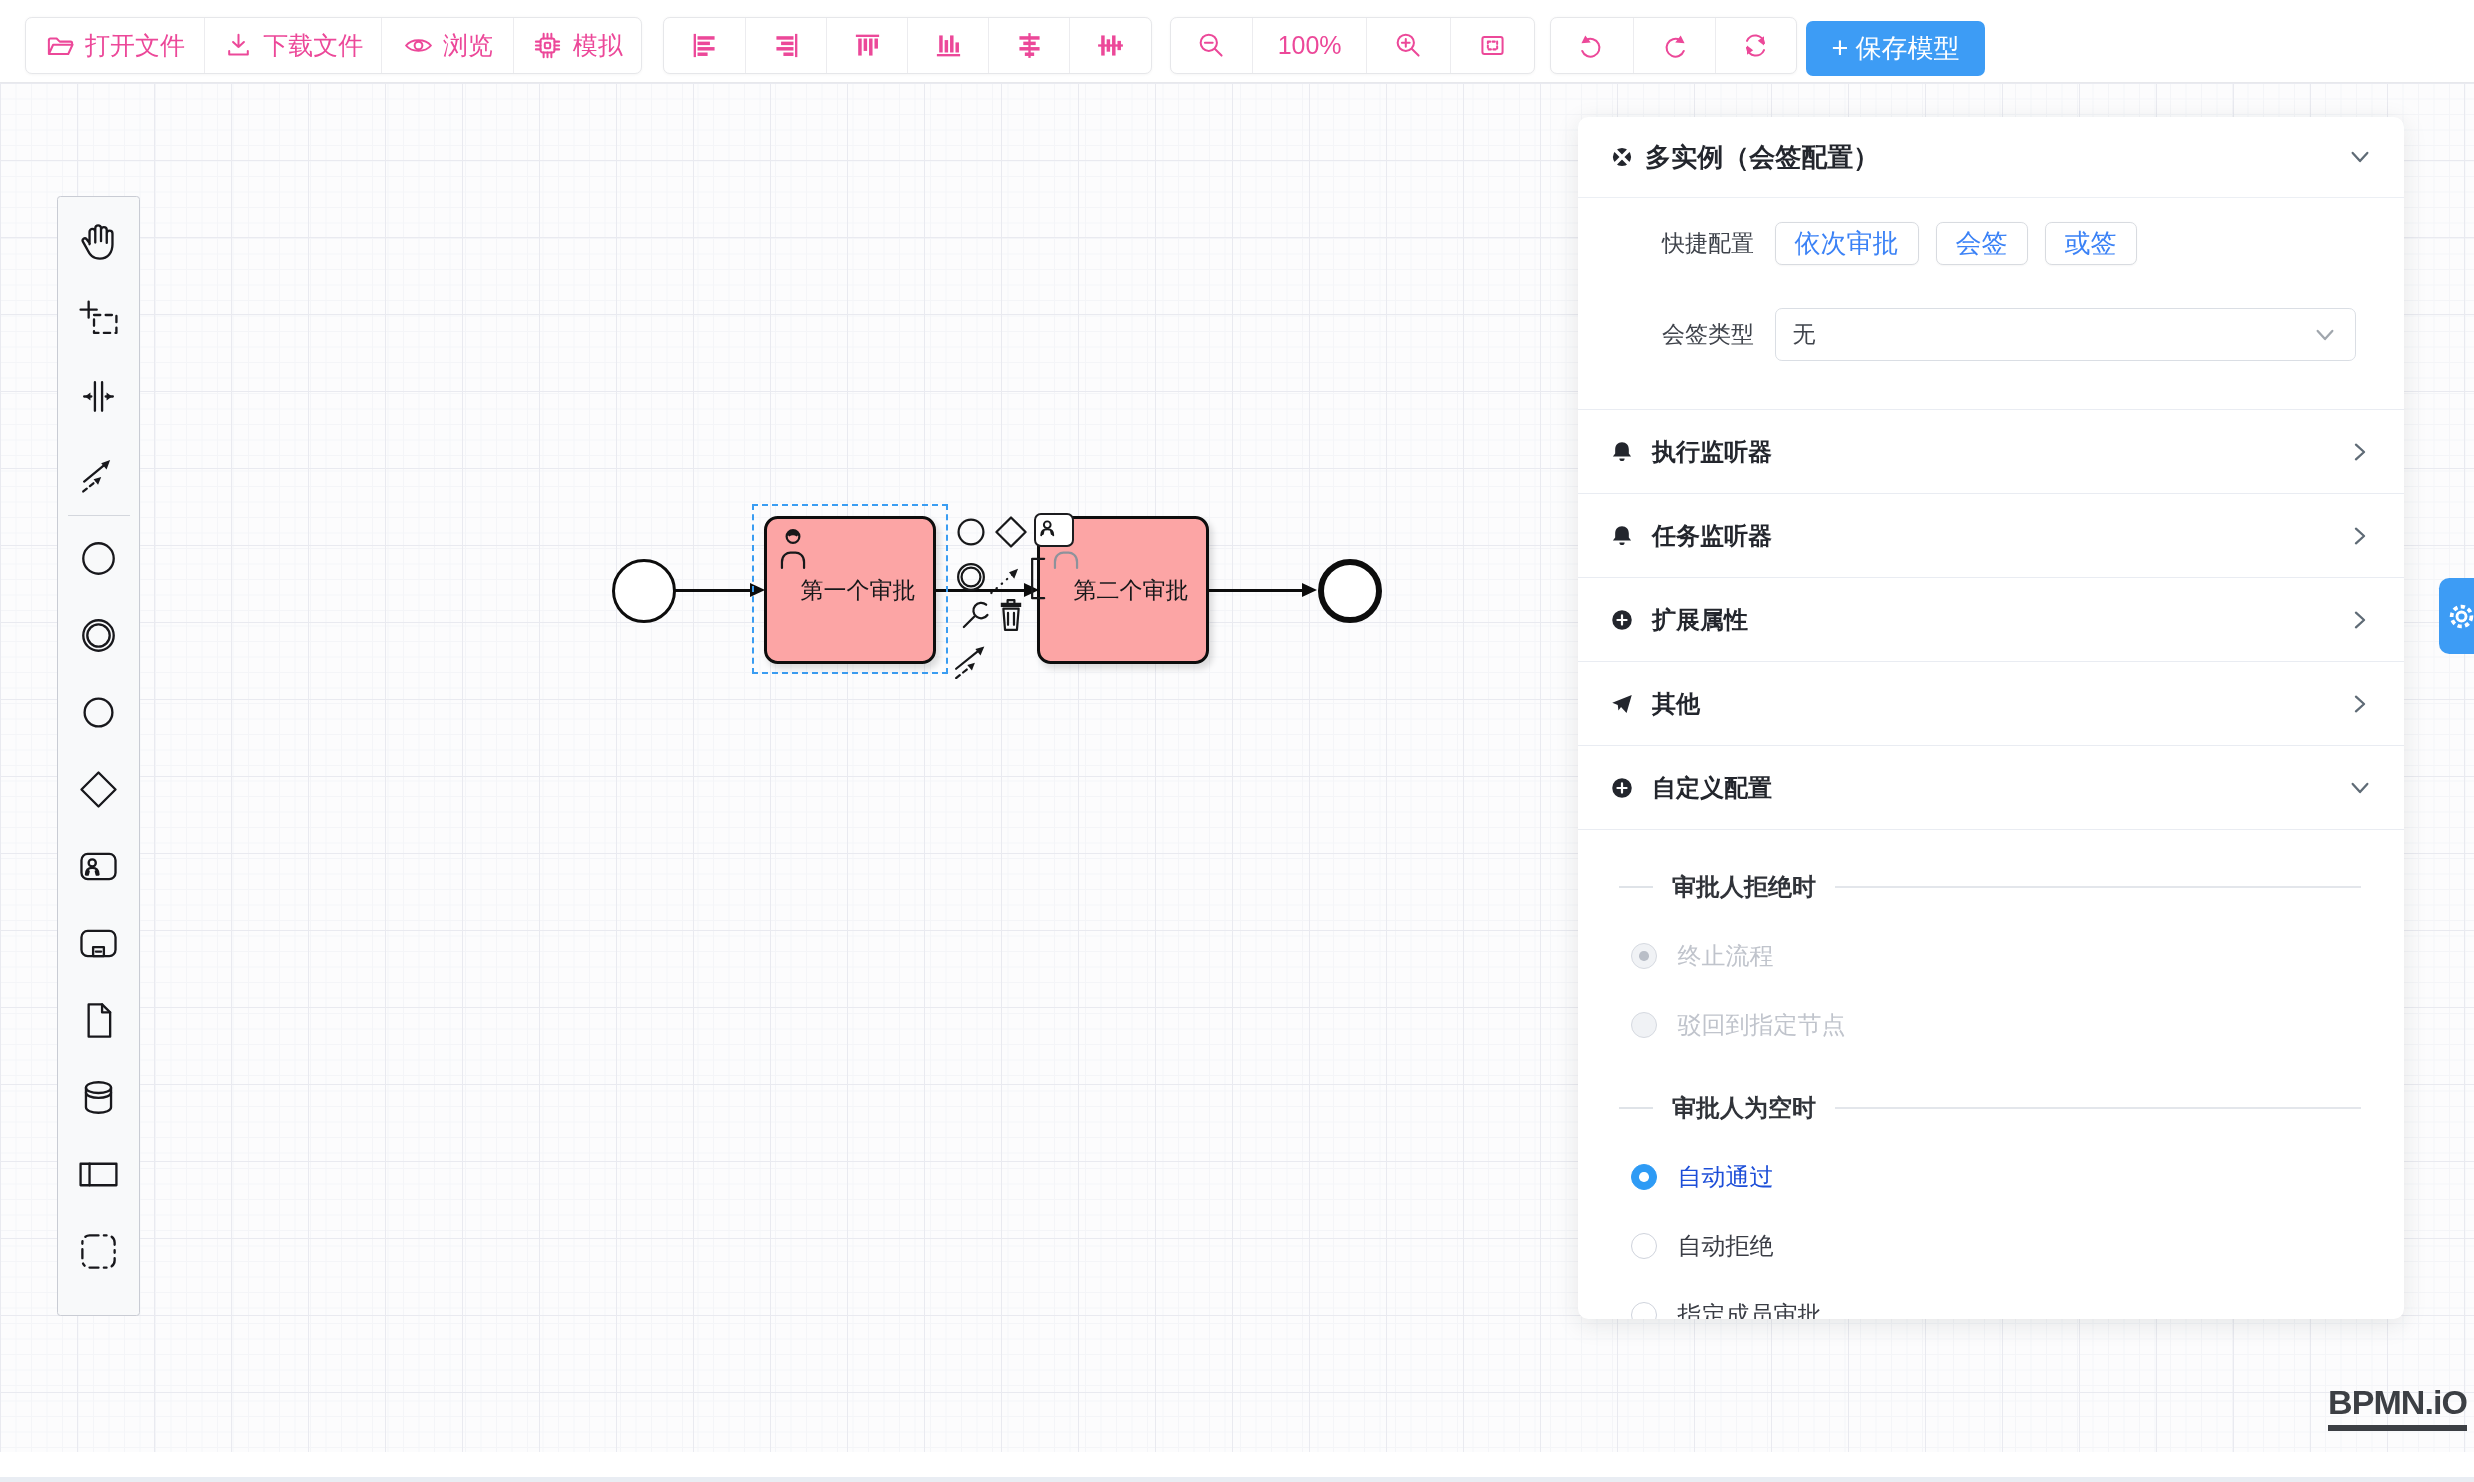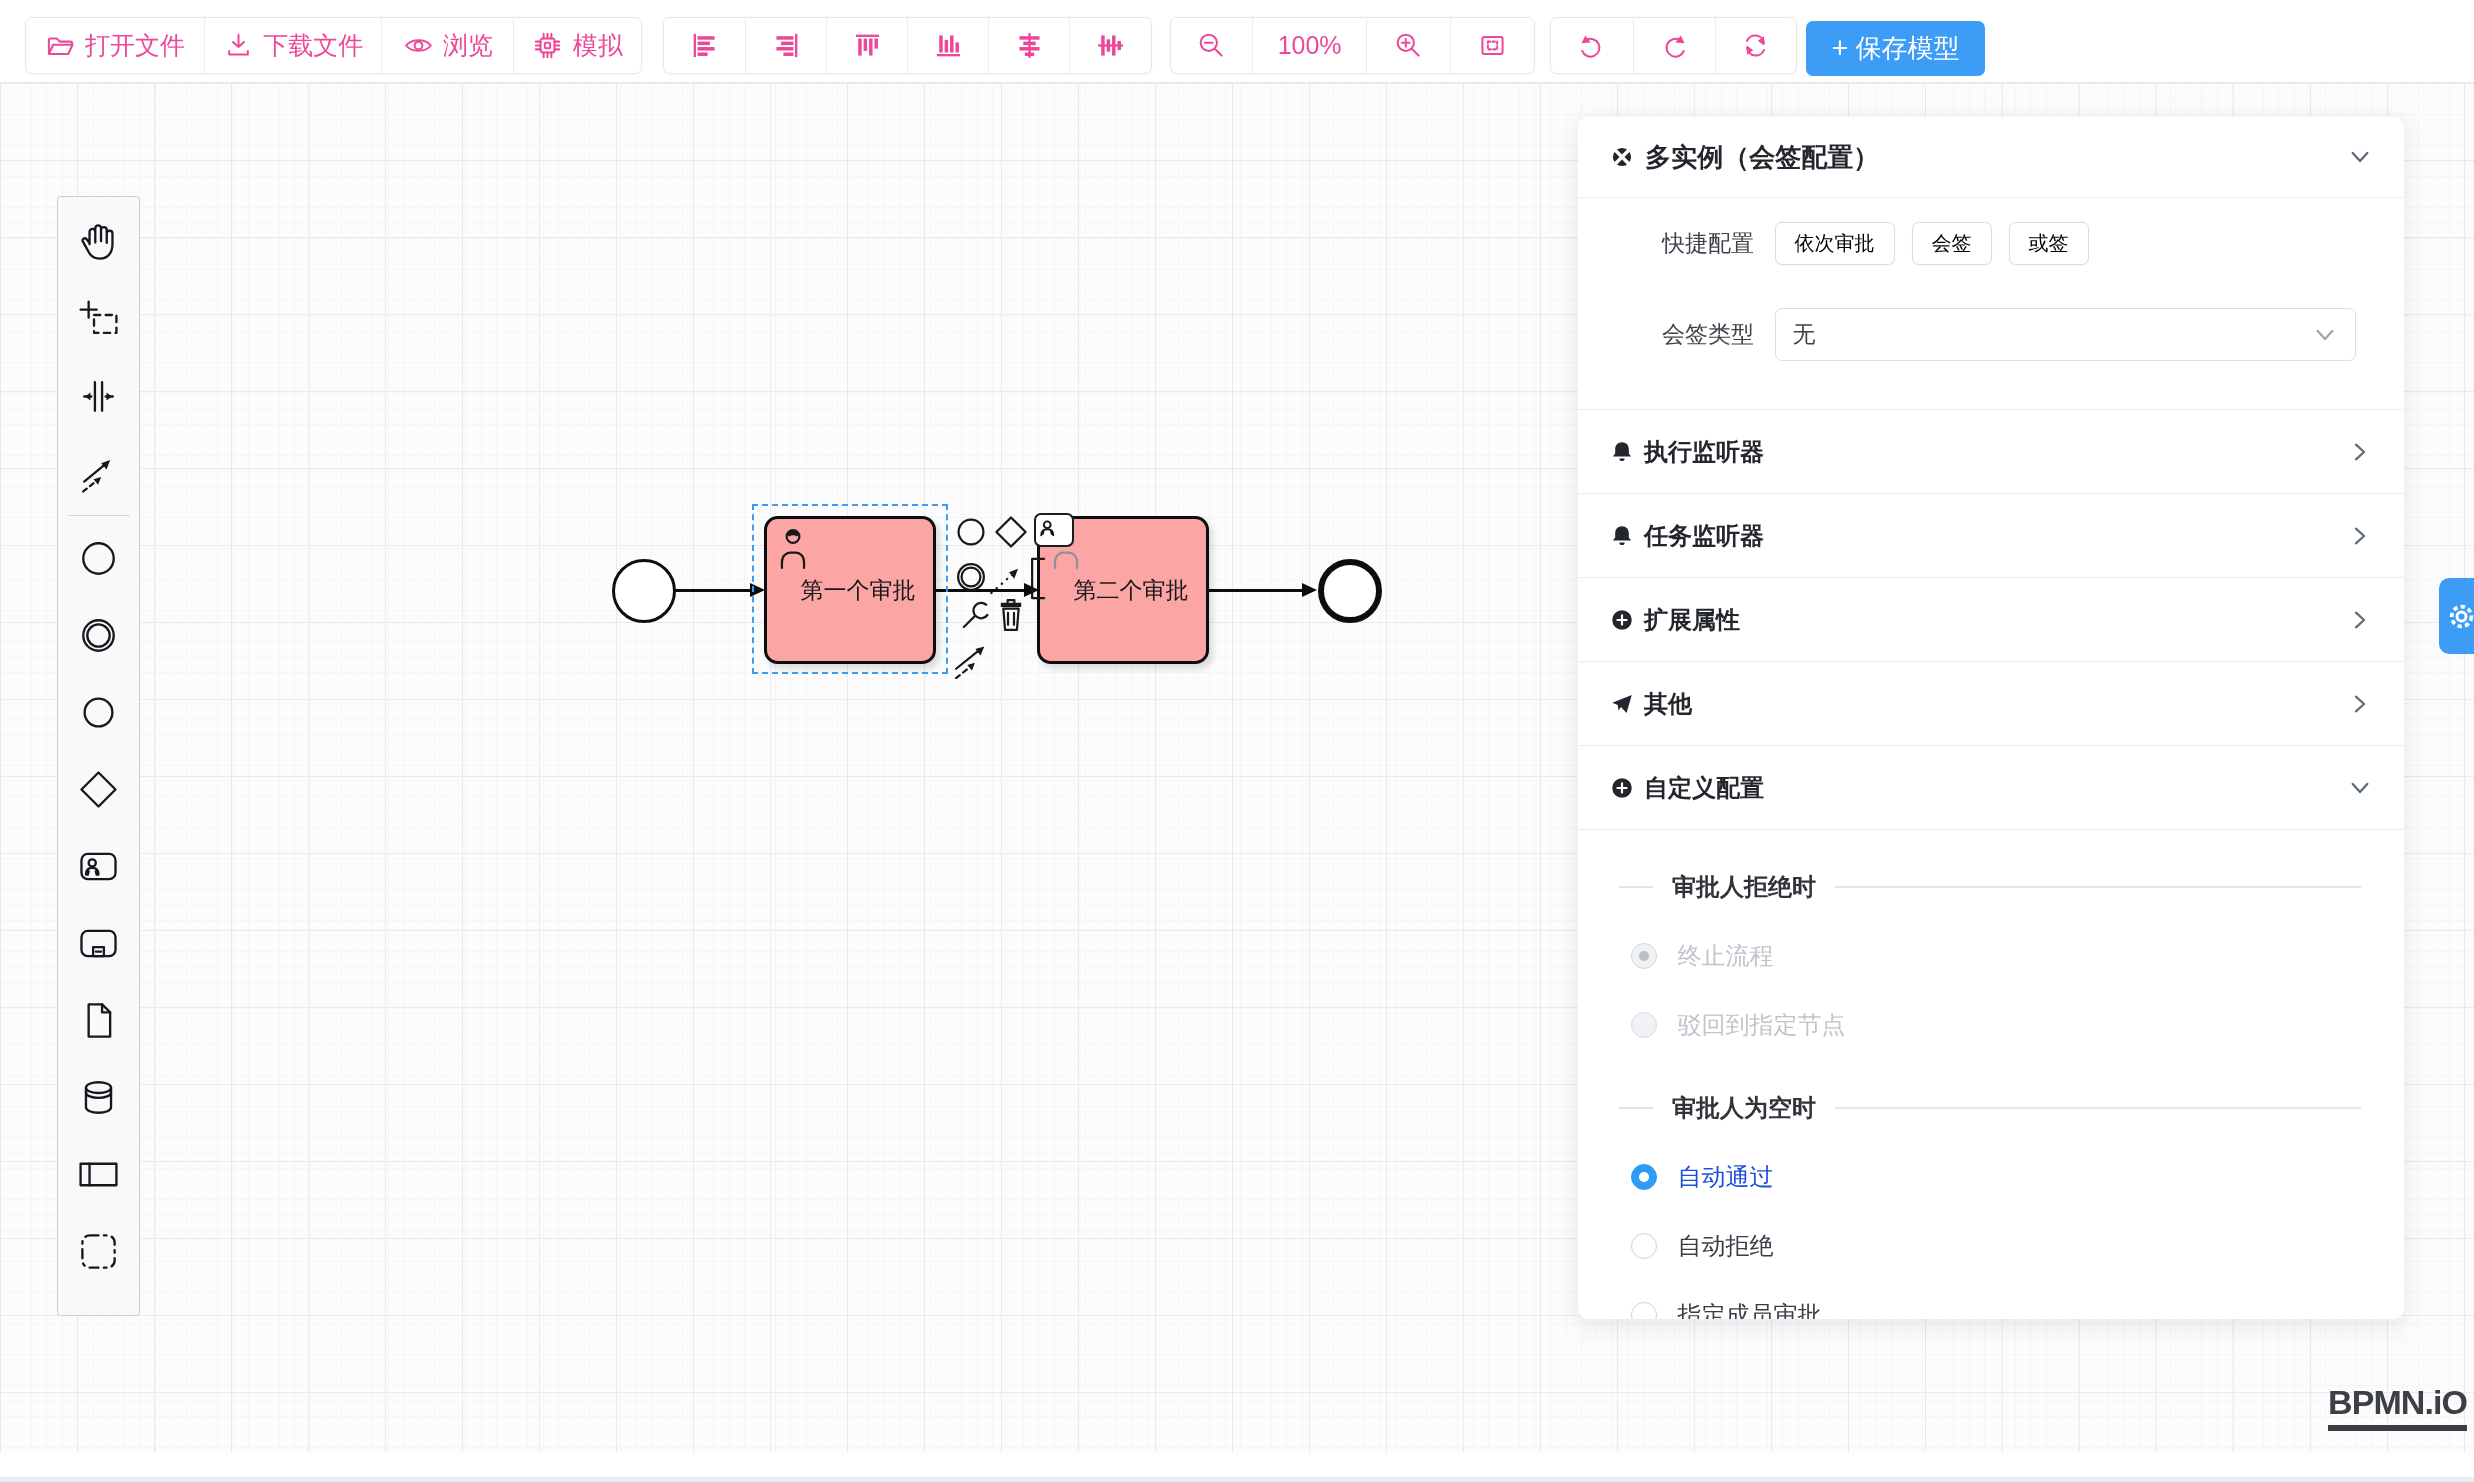--- a/index.html
+++ b/index.html
@@ -60,26 +60,26 @@
   .p-header { height:81px; display:flex; align-items:center; gap:10.3px; padding:0 31px; border-bottom:0.9px solid #eceff4; }
   .p-title { font-size:26px; font-weight:700; color:#23262d; }
   .p-hicon { width:26px; height:26px; color:#23262d; }
   .chev { margin-left:auto; width:26px; height:26px; color:#5f6b76; }
   .p-body1 { padding:24px 31px 48px 0; }
   .p-row { display:flex; align-items:center; }
   .p-row + .p-row { margin-top:43px; }
   .p-label { width:176px; text-align:right; font-size:23px; color:#3f434b; flex:none; }
   .q-btns { display:flex; gap:17px; margin-left:20.6px; }
   .q-btn { height:43px; padding:0 19px; display:flex; align-items:center; background:#fff; border:1.7px solid #d8dbe0; border-radius:6.9px;
-    font-size:20px; color:#000000; box-shadow:0 0.9px 1.7px rgba(0,0,0,.04); cursor:pointer; }
+    font-size:26px; color:#3b82f6; box-shadow:0 0.9px 1.7px rgba(0,0,0,.04); cursor:pointer; }
   .sel-box { margin-left:20.6px; width:581px; height:53px; border:1.7px solid #dadee4; border-radius:6.9px; padding:0 17px;
     display:flex; align-items:center; justify-content:space-between; font-size:23px; color:#3f434b; cursor:pointer; }
   .sel-box .chev { color:#a0a6ad; margin-left:auto; }
   .p-div { height:0; border-top:0.9px solid #e9ecf2; }
-  .p-section { height:83px; display:flex; align-items:center; gap:9px; padding:0 31px; cursor:pointer;justify-content:space-between; }
+  .p-section { height:83px; display:flex; align-items:center; gap:17px; padding:0 31px; cursor:pointer;justify-content:space-between; }
   .p-sicon { width:26px; height:26px; color:#23262d; flex:none; }
   .p-stitle { font-size:24px; font-weight:700; color:#23262d; }
   .sub-head { height:69px; display:flex; align-items:center; padding:0 43px 0 41px; gap:19px; }
   .sub-head.first { margin-top:22.4px; }
   .sub-head.second { margin-top:13.8px; }
   .line-stub { width:34px; height:1.7px; background:#dfe3e8; flex:none; }
   .line-fill { flex:1; height:1.7px; background:#e3e6eb; }
   .sub-title { font-size:24px; font-weight:700; color:#303339; }
   .radio-row { height:69px; display:flex; align-items:center; gap:20.6px; padding-left:53px; cursor:pointer; }
   .radio { width:26px; height:26px; border-radius:50%; border:1.7px solid #cfd3dc; background:#fff; flex:none; position:relative; }

